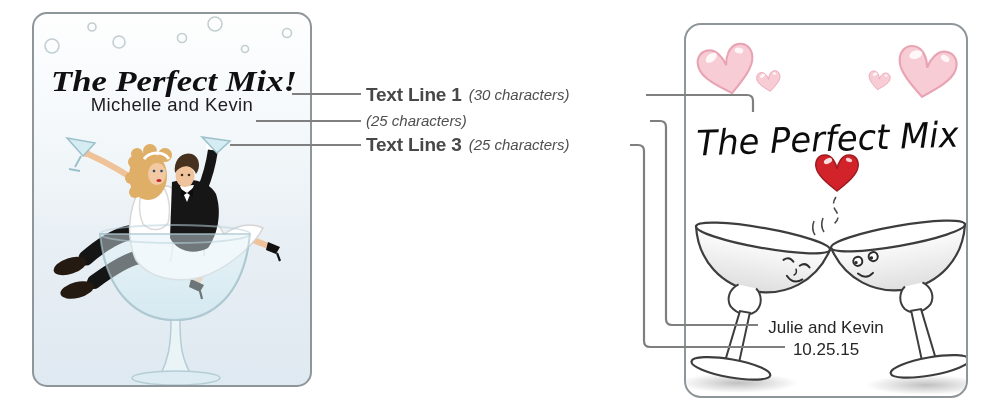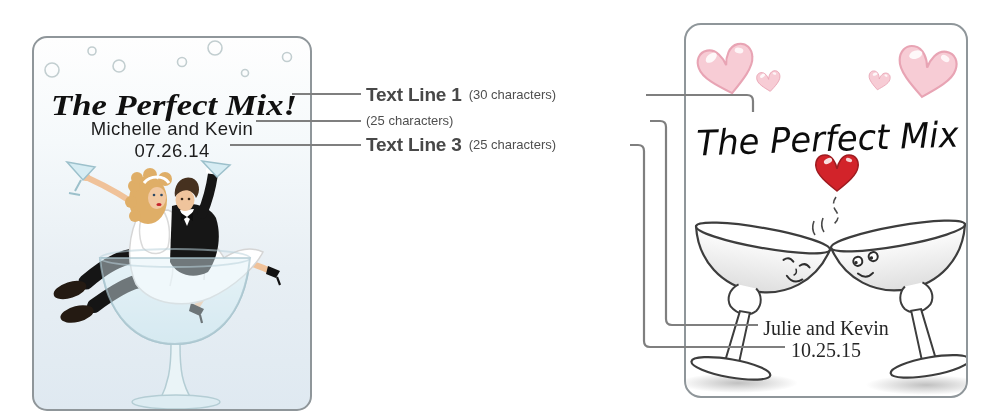--- a/index.html
+++ b/index.html
@@ -1,46 +1,46 @@
 <!DOCTYPE html>
 <html><head>
 <meta charset="utf-8">
 <style>
   html,body{margin:0;padding:0;background:#ffffff;}
   #canvas{position:relative;width:1000px;height:420px;background:#ffffff;overflow:hidden;
           font-family:"Liberation Sans",sans-serif;}
 
   
   .card{position:absolute;border:2px solid #8f969a;border-radius:15px;box-sizing:border-box;}
-  #left-card{left:32px;top:36px;width:280px;height:375px;
+  #left-card{left:32px;top:12px;width:280px;height:375px;
      background:linear-gradient(180deg,#fefefe 0%,#f5f9fb 28%,#e8eff4 62%,#dfe9f1 100%);overflow:hidden;}
   #right-card{left:684px;top:23px;width:284px;height:375px;background:#ffffff;border-radius:17px;overflow:hidden;}
 
   .abs{position:absolute;}
 
   
   #left-title-svg{left:10px;top:46px;}
   #left-title-svg text{font-family:"Liberation Serif",serif;font-style:italic;font-weight:bold;fill:#101010;}
   .subline{left:0;width:100%;text-align:center;color:#1d1d1d;letter-spacing:.4px;
            font-size:18.5px;line-height:21px;font-family:"Liberation Sans",sans-serif;}
   #left-names{top:80px;}
   #left-date{top:102px;}
 
   
   #right-title-svg{left:4px;top:86px;}
   #right-title-svg text{font-family:"DejaVu Sans",sans-serif;font-style:italic;font-weight:500;fill:#0c0c0c;}
   .subline-serif{left:0;width:100%;text-align:center;color:#262626;
-           font-size:20px;line-height:20px;font-family:Liberation Serif, serif;}
+           font-size:17px;line-height:20px;font-family:Liberation Sans, sans-serif;}
   #right-names{top:293px;}
   #right-date{top:315px;}
 
   
   .ann-row{position:absolute;left:366px;height:23px;display:flex;align-items:center;gap:7px;white-space:nowrap;}
   .ann-label{font-weight:bold;font-size:19px;color:#484848;letter-spacing:-0.2px;}
-  .ann-detail{font-size:13px;color:#4f4f4f;}
+  .ann-detail{font-size:15px;color:#4f4f4f;font-style:italic;}
   #ann-row-1{top:83px;} #ann-row-2{top:109px;} #ann-row-3{top:133px;text-align:center;}
 
   
   #connectors{position:absolute;left:0;top:0;width:1000px;height:420px;pointer-events:none;}
   #connectors path{stroke:#7f7f7f;stroke-width:2.2;fill:none;}
 </style>
 </head>
 <body>
 
 <div id="canvas">
@@ -57,21 +57,20 @@
         <circle cx="211" cy="35" r="3.5"></circle>
         <circle cx="253" cy="19" r="4.5"></circle>
       </g>
     </svg>
 
     <svg id="left-title-svg" class="abs" width="260" height="42">
       <text x="130" y="31" font-size="30" text-anchor="middle" textLength="246" lengthAdjust="spacingAndGlyphs">The Perfect Mix!</text>
     </svg>
 
     <div id="left-names" class="abs subline">Michelle and Kevin</div>
-    <div id="left-date" class="abs subline">07.26.14</div>
 
     <svg class="abs" style="left:0;top:122px" width="280" height="253" viewBox="0 0 280 253">
       <defs>
         <linearGradient id="bowlGrad" x1="0" y1="0" x2="0" y2="1">
           <stop offset="0" stop-color="#ecf5f8"></stop>
             <stop offset="1" stop-color="#cfe4ec"></stop>
         </linearGradient>
       </defs>
 
       <path d="M66,98 C72,158 104,184 141,184 C179,184 210,158 216,98 Z" fill="url(#bowlGrad)" stroke="#aac6cf" stroke-width="2"></path>

